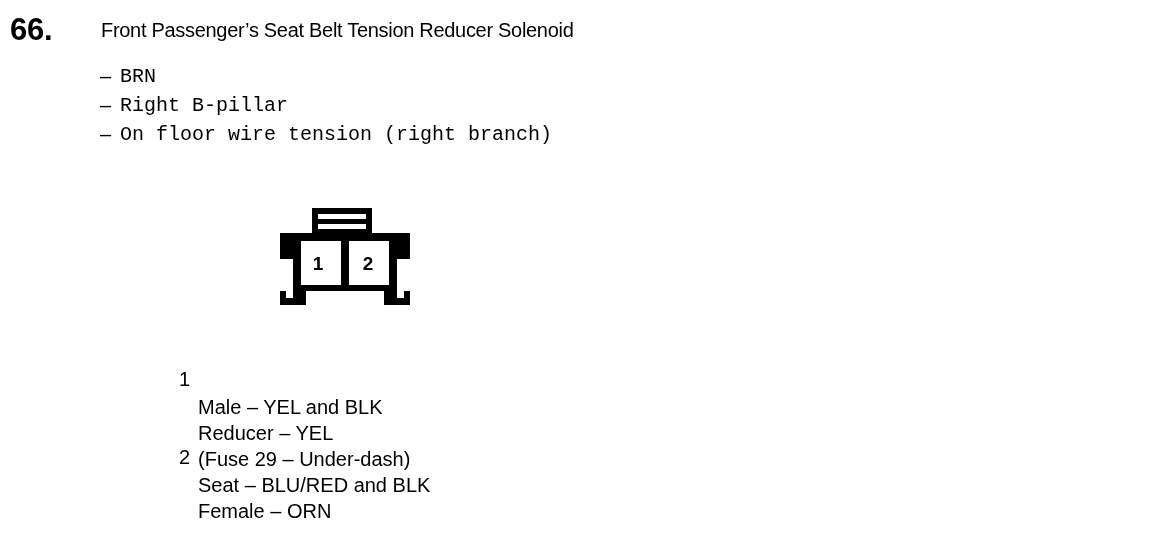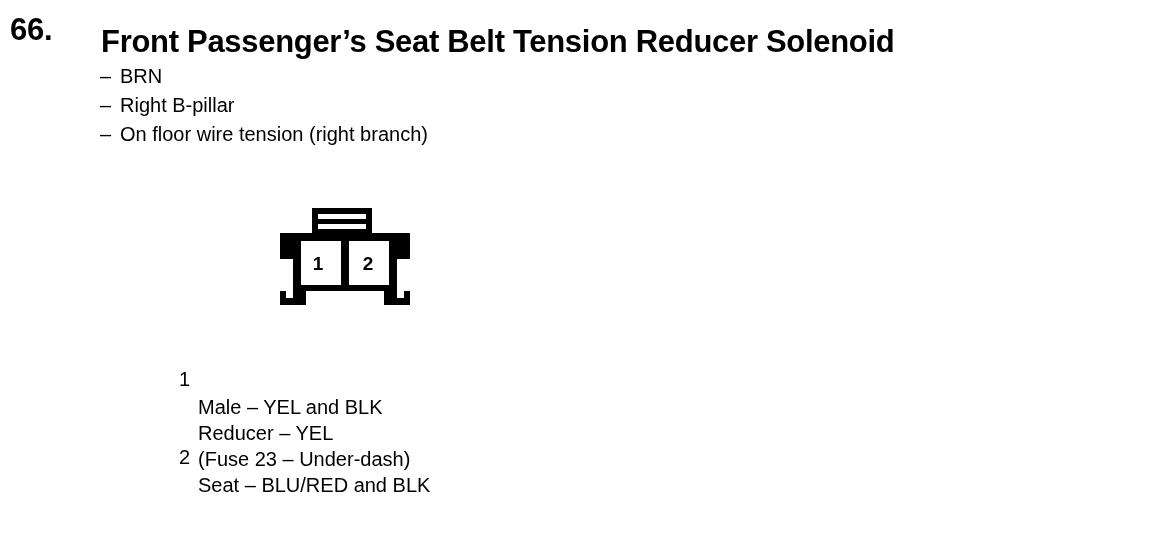--- a/index.html
+++ b/index.html
@@ -30,23 +30,23 @@
     left: 10px;
     top: 0;
     font-size: 31px;
     font-weight: bold;
     letter-spacing: -0.2px;
     line-height: 40px;
   }
   #entry-title {
     position: absolute;
     left: 101px;
-    top: 12px;
-    font-size: 31px;
-    font-weight: bold;
+    top: 0;
+    font-size: 20px;
+    font-weight: normal;
     letter-spacing: -0.3px;
     line-height: 40px;
     white-space: nowrap;
   }
 
   
   #attribute-list {
     position: absolute;
     left: 100px;
     top: 62px;
@@ -62,20 +62,21 @@
   .attribute-dash {
     position: absolute;
     left: 0;
     top: 0;
     width: 20px;
   }
   .attribute-text {
     position: absolute;
     left: 20px;
     top: 0;
+    font-family: Liberation Mono, monospace;
   }
 
   
   #connector-figure {
     position: absolute;
     left: 272px;
     top: 203px;
     width: 146px;
     height: 108px;
   }
@@ -194,24 +195,27 @@
 
   <div class="pin-group">
     <div class="pin-line">
       <span class="pin-index">1</span>
       <span class="pin-line-text">Male – YEL and BLK</span>
     </div>
     <div class="pin-line">
       <span class="pin-line-text">Reducer – YEL</span>
     </div>
     <div class="pin-line">
-      <span class="pin-line-text">(Fuse 23 – Under-dash)</span>
+      <span class="pin-line-text">(Fuse 29 – Under-dash)</span>
     </div>
   </div>
 
   <div class="pin-group">
     <div class="pin-line">
       <span class="pin-index">2</span>
       <span class="pin-line-text">Seat – BLU/RED and BLK</span>
     </div>
+    <div class="pin-line">
+      <span class="pin-line-text">Female – ORN</span>
+    </div>
   </div>
 
 </div>
 
 </body></html>

